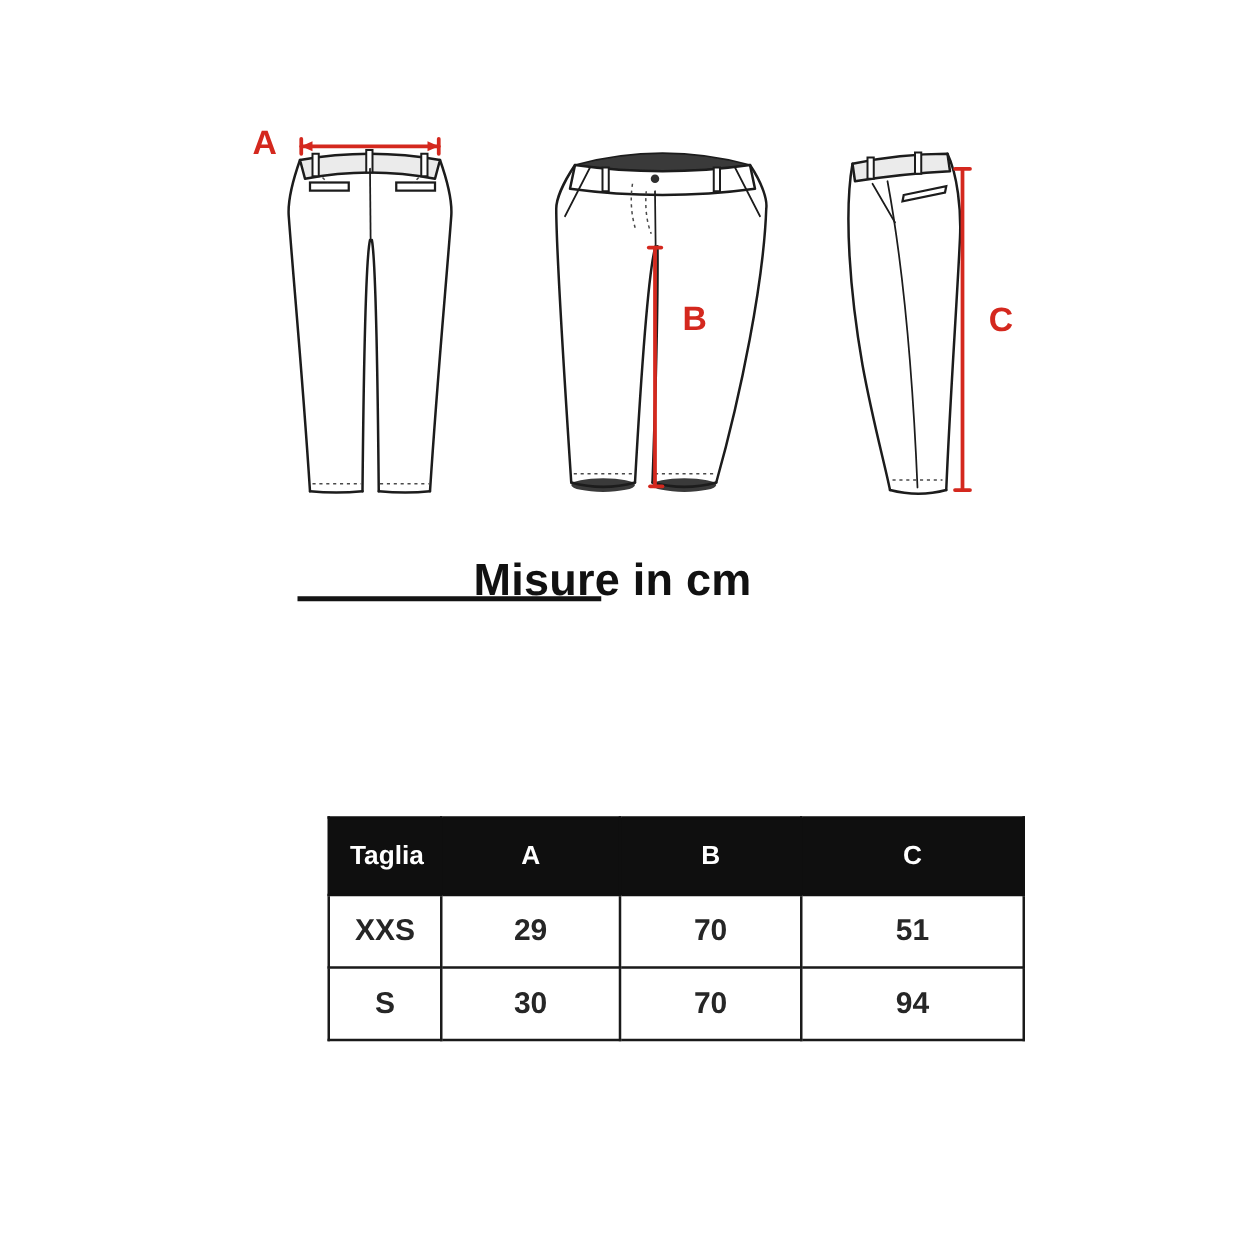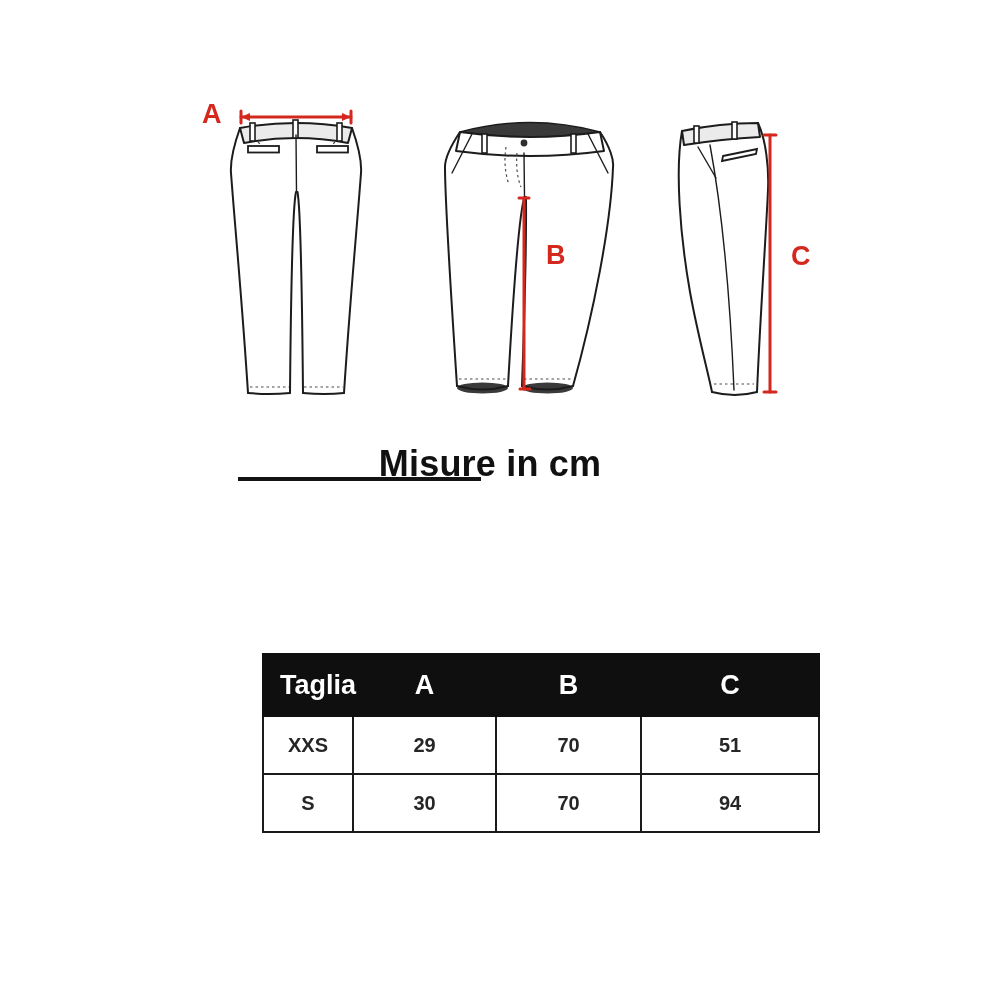--- a/index.html
+++ b/index.html
@@ -58,32 +58,32 @@
     border: 2px solid #1a1a1a;
     text-align: center;
     vertical-align: middle;
     padding: 0;
   }
   table.size-table thead tr { height: 62px; }
   table.size-table tbody tr { height: 58px; }
   table.size-table thead th {
     background: #0f0f0f;
     color: #ffffff;
-    font-size: 27px;
+    font-size: 21px;
     font-weight: 800;
     border-color: #0f0f0f;
   }
   table.size-table thead th.col-size {
     text-align: left;
     padding-left: 16px;
   }
   table.size-table tbody td {
     background: #ffffff;
     color: #262626;
-    font-size: 20px;
+    font-size: 24px;
     font-weight: 700;
   }
 
   svg .outline { fill: none; stroke: #1c1c1c; stroke-width: 2; stroke-linecap: round; stroke-linejoin: round; }
   svg .thin    { fill: none; stroke: #1c1c1c; stroke-width: 1.4; stroke-linecap: round; }
   svg .dashed  { fill: none; stroke: #4a4a4a; stroke-width: 1.2; stroke-dasharray: 2.5 3; }
   svg .band    { fill: #ebebeb; stroke: #1c1c1c; stroke-width: 2; stroke-linejoin: round; }
   svg .loop    { fill: #ffffff; stroke: #1c1c1c; stroke-width: 1.6; }
   svg .pocket  { fill: #ffffff; stroke: #1c1c1c; stroke-width: 1.8; }
   svg .darkfill{ fill: #3a3a3a; stroke: #1c1c1c; stroke-width: 1.4; }

